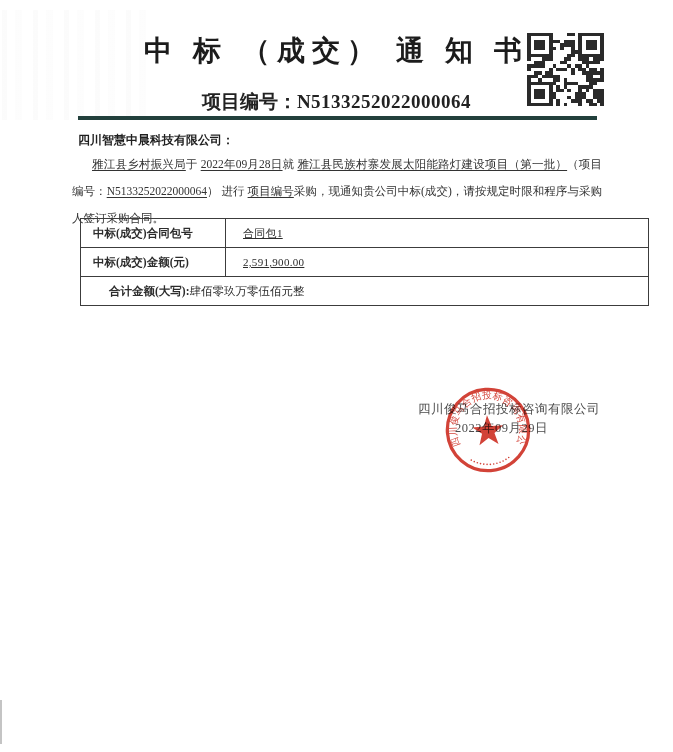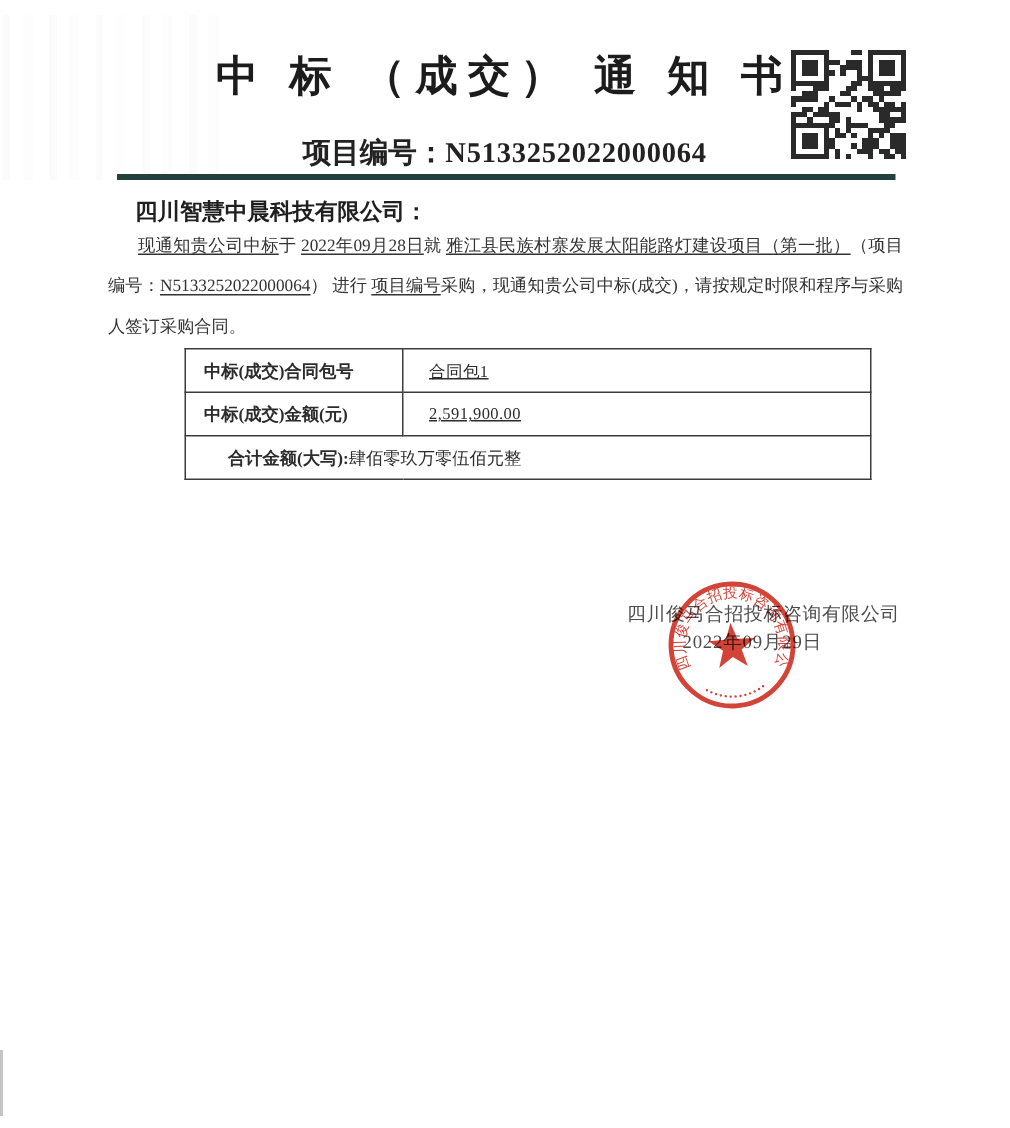--- a/index.html
+++ b/index.html
@@ -17,28 +17,28 @@
     font-size:28px; font-weight:bold; letter-spacing:7px; color:#1c1c1c; }
   .proj-line { position:absolute; top:89px; left:0; width:100%; text-align:center;
     font-size:19px; font-weight:bold; color:#222; }
   .proj-line .num { font-weight:bold; letter-spacing:.5px; }
 
   .qr { position:absolute; left:527px; top:33px; width:77px; height:73px; }
   .qr svg { width:100%; height:100%; shape-rendering:crispEdges; }
 
   .rule { position:absolute; left:78px; top:116px; width:519px; height:4px; background:#22403c; }
 
-  .recipient { position:absolute; left:90px; top:132px; font-size:15px; font-weight:bold; color:#1f1f1f; }
+  .recipient { position:absolute; left:78px; top:132px; font-size:12px; font-weight:bold; color:#1f1f1f; }
 
   .para { position:absolute; left:72px; top:151px; width:530px; font-size:11.5px;
     line-height:27px; text-align:justify; text-indent:20px; color:#333; white-space:pre-wrap; }
   .para .u { text-decoration:underline; text-underline-offset:2px; }
 
-  table.award { position:absolute; left:80px; top:232px; width:458px; border-collapse:collapse;
-    font-size:11.5px; color:#2c2c2c;margin-left:43px; }
+  table.award { position:absolute; left:80px; top:218px; width:569px; border-collapse:collapse;
+    font-size:11.5px; color:#2c2c2c; }
   table.award td { border:1px solid #3c3c3c; height:29px; vertical-align:middle; }
   td.lbl { width:145px; padding-left:12px; font-weight:bold; }
   td.val { padding-left:17px; font-size:11px; letter-spacing:.3px;text-decoration:underline; }
   td.caps { padding-left:28px; }
   td.caps .cl { font-weight:bold; }
 
   .agency { position:absolute; top:401px; right:73px; font-size:12.5px; color:#4c4c4c; letter-spacing:.5px; }
   .sign-date { position:absolute; top:420px; left:455px; font-size:12.5px; color:#4c4c4c; letter-spacing:.5px; }
 
   .seal { position:absolute; left:444px; top:386px; width:88px; height:88px;
@@ -214,21 +214,21 @@
           <rect x="1" y="15" width="5" height="5" fill="#ffffff"></rect>
           <rect x="2" y="16" width="3" height="3" fill="#2a2a2a"></rect>
         </g>
       </svg>
   </div>
 
   <div class="rule"></div>
 
   <div class="recipient">四川智慧中晨科技有限公司：</div>
 
-  <div class="para"><span class="u">现通知贵公司中标</span><span>于 </span><span class="u">2022年09月28日</span><span>就 </span><span class="u">雅江县民族村寨发展太阳能路灯建设项目（第一批）</span><span>（项目编号：</span><span class="u">N5133252022000064</span><span>） 进行 </span><span class="u">项目编号</span><span>采购，现通知贵公司中标(成交)，请按规定时限和程序与采购人签订采购合同。</span></div>
+  <div class="para"><span class="u">雅江县乡村振兴局</span><span>于 </span><span class="u">2022年09月28日</span><span>就 </span><span class="u">雅江县民族村寨发展太阳能路灯建设项目（第一批）</span><span>（项目编号：</span><span class="u">N5133252022000064</span><span>） 进行 </span><span class="u">项目编号</span><span>采购，现通知贵公司中标(成交)，请按规定时限和程序与采购人签订采购合同。</span></div>
 
   <table class="award">
     <tbody>
         <tr>
       <td class="lbl">中标(成交)合同包号</td>
       <td class="val">合同包1</td>
     </tr>
     <tr>
       <td class="lbl">中标(成交)金额(元)</td>
       <td class="val">2,591,900.00</td>

